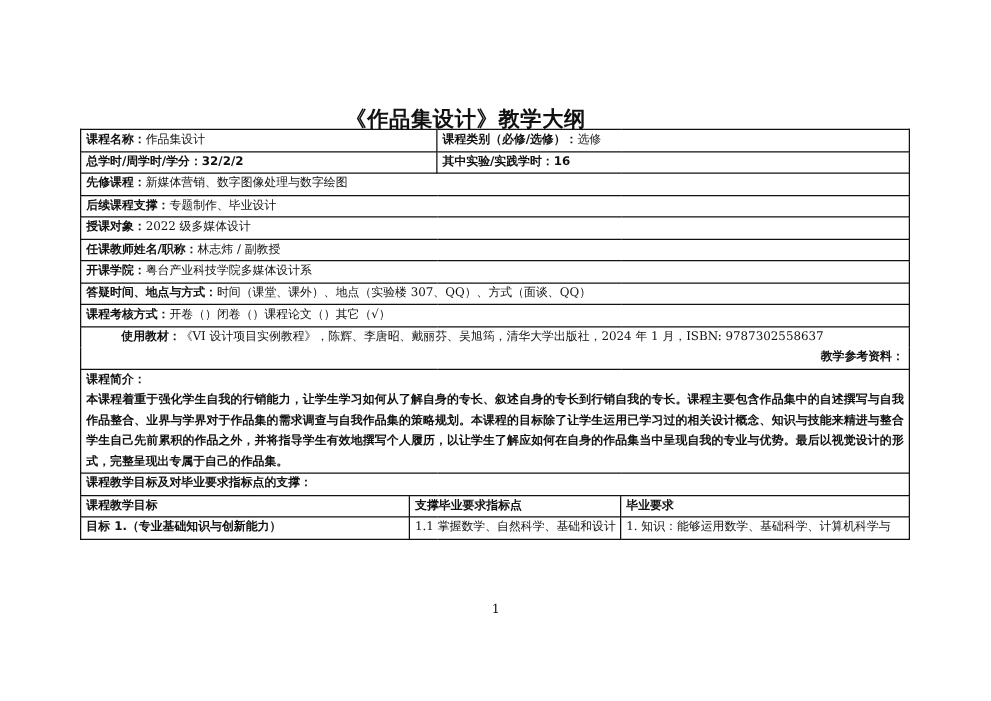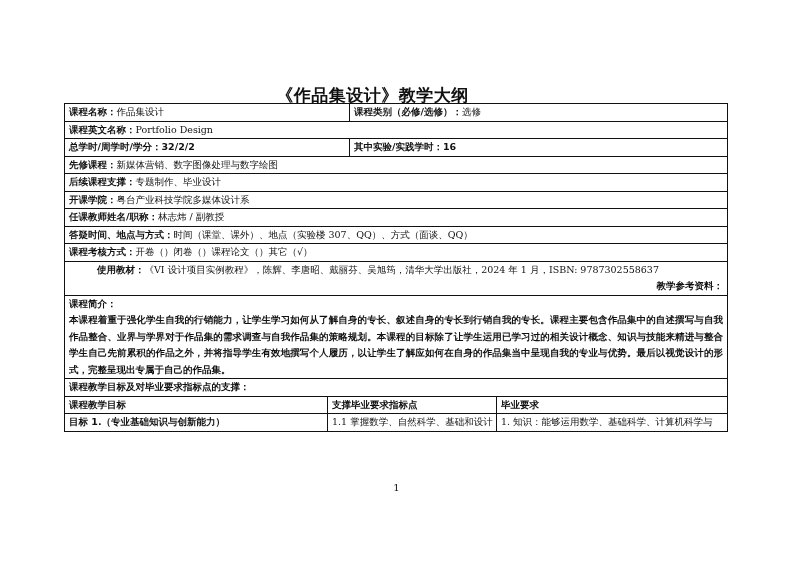--- a/index.html
+++ b/index.html
@@ -36,25 +36,20 @@
   <tbody>
       <tr>
     <td colspan="2">
       <span class="b">课程名称：</span><span class="v">作品集设计</span>
     </td>
     <td colspan="2">
       <span class="b">课程类别（必修/选修）：</span><span class="v">选修</span>
     </td>
   </tr>
 
-  <tr>
-    <td colspan="4">
-      <span class="b">课程英文名称：</span><span class="v">Portfolio Design</span>
-    </td>
-  </tr>
 
   <tr>
     <td colspan="2">
       <span class="b">总学时/周学时/学分：</span><span class="b">32/2/2</span>
     </td>
     <td colspan="2">
       <span class="b">其中实验/实践学时：</span><span class="b">16</span>
     </td>
   </tr>
 
@@ -64,30 +59,35 @@
     </td>
   </tr>
 
   <tr>
     <td colspan="4">
       <span class="b">后续课程支撑：</span><span class="v">专题制作、毕业设计</span>
     </td>
   </tr>
 
 
-
   <tr>
     <td colspan="4">
-      <span class="b">开课学院：</span><span class="v">粤台产业科技学院多媒体设计系</span>
+      <span class="b">授课对象：</span><span class="v">2022 级多媒体设计</span>
     </td>
   </tr>
 
   <tr>
     <td colspan="4">
       <span class="b">任课教师姓名/职称：</span><span class="v">林志炜 / 副教授</span>
+    </td>
+  </tr>
+
+  <tr>
+    <td colspan="4">
+      <span class="b">开课学院：</span><span class="v">粤台产业科技学院多媒体设计系</span>
     </td>
   </tr>
 
   <tr>
     <td colspan="4">
       <span class="b">答疑时间、地点与方式：</span><span class="v">时间（课堂、课外）、地点（实验楼 307、QQ）、方式（面谈、QQ）</span>
     </td>
   </tr>
 
   <tr>

